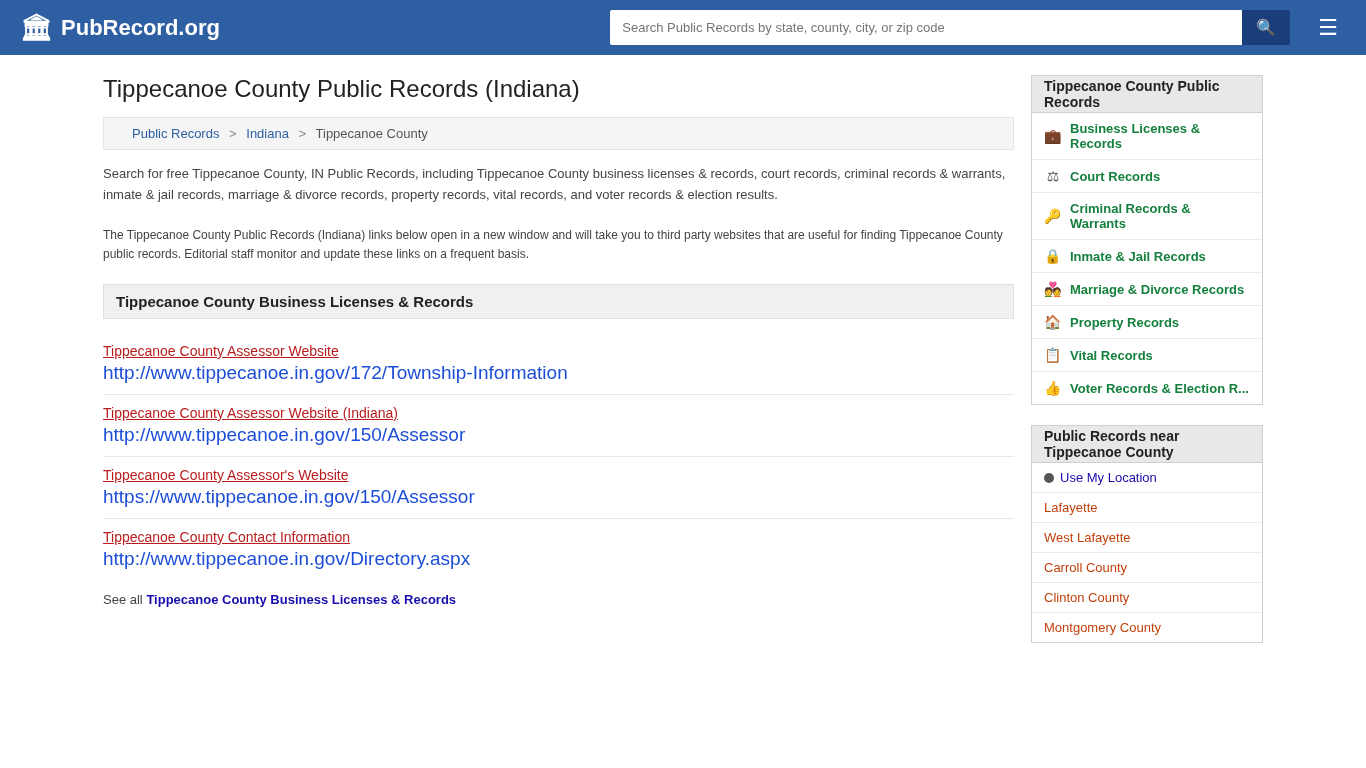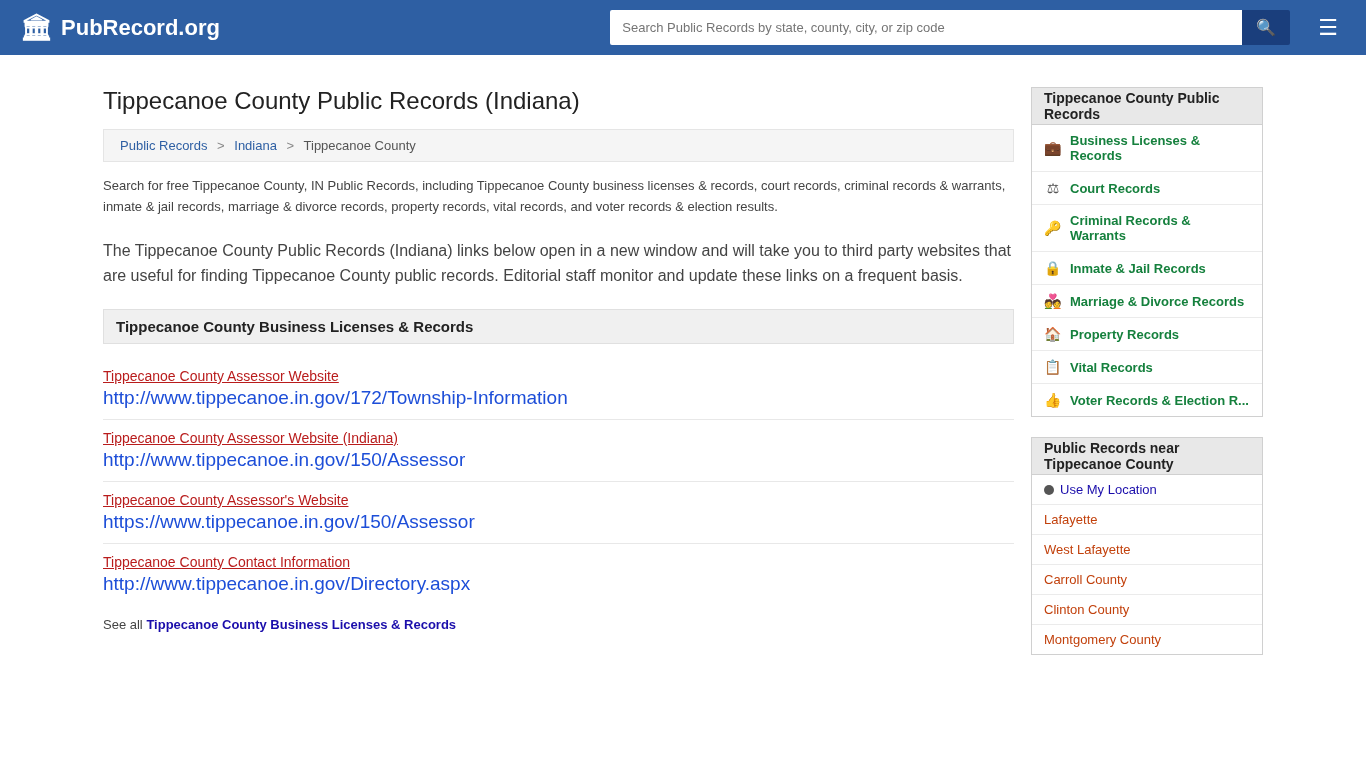--- a/index.html
+++ b/index.html
@@ -54,21 +54,21 @@
       border: none;
       color: #fff;
       font-size: 22px;
       cursor: pointer;
       padding: 4px 8px;
     }
 
     
     #page-wrap {
       max-width: 1200px;
-      margin: 12px auto;
+      margin: 0 auto;
       padding: 20px 20px 40px 20px;
       display: flex;
       gap: 17px;
     }
     #main-content {
       flex: 1;
       min-width: 0;
     }
     #sidebar {
       width: 232px;
@@ -79,21 +79,21 @@
     #page-title {
       font-size: 24px;
       font-weight: normal;
       color: #222;
       margin-bottom: 14px;
     }
 
     
     #breadcrumb {
       background: #f5f5f5;
-      padding: 8px 16px;
+      padding: 8px 28px;
       font-size: 13px;
       color: #555;
       margin-bottom: 14px;
       border: 1px solid #e5e5e5;
     }
     #breadcrumb a {
       color: #2e5fa3;
       text-decoration: none;
     }
     #breadcrumb .sep { margin: 0 6px; color: #888; }
@@ -112,21 +112,21 @@
       padding: 8px 12px;
       font-size: 15px;
       font-weight: bold;
       color: #222;
       margin-bottom: 14px;
       border: 1px solid #e0e0e0;
     }
 
     
     .section-text {
-      font-size: 16px;
+      font-size: 12px;
       color: #444;
       line-height: 1.6;
       margin-bottom: 20px;
     }
 
     
     .record-entry {
       padding: 10px 0;
       border-bottom: 1px solid #e8e8e8;
     }

